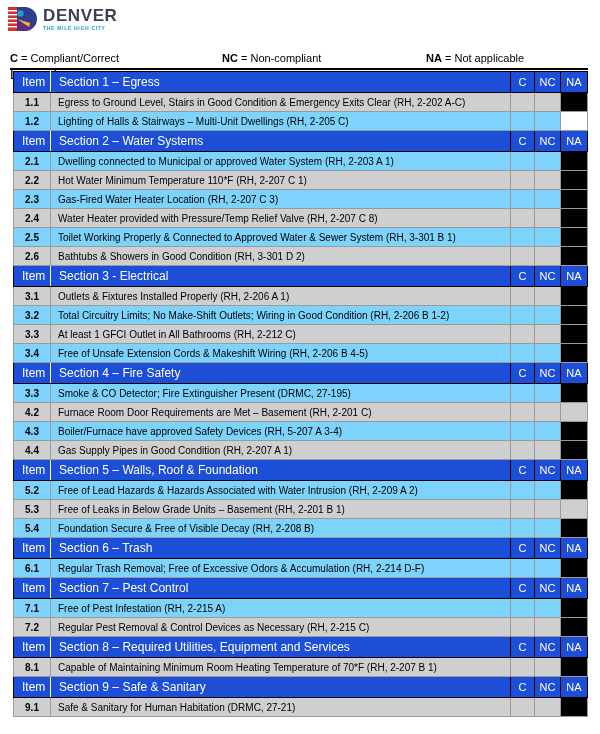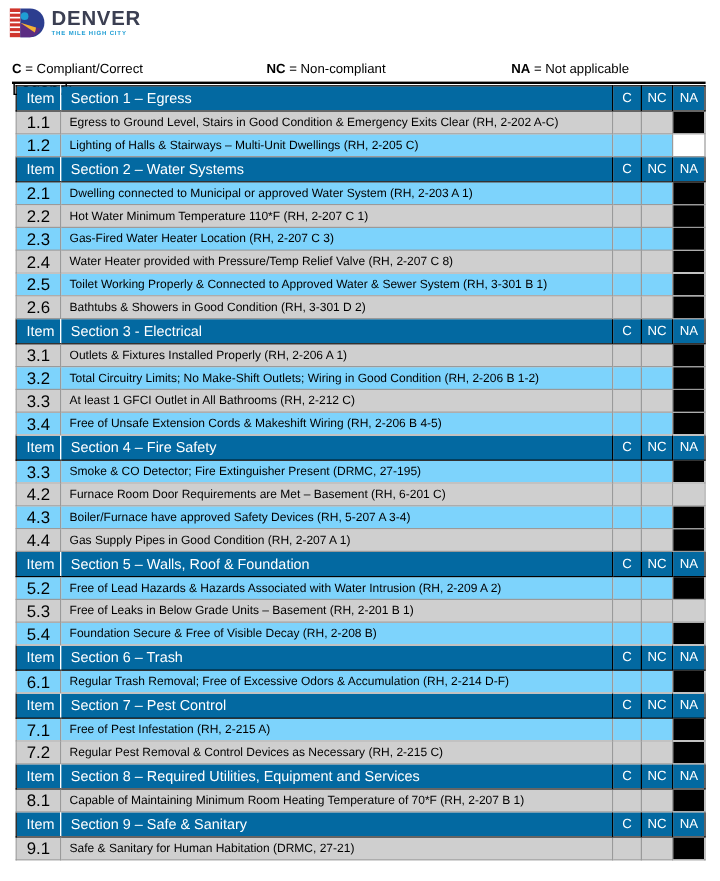--- a/index.html
+++ b/index.html
@@ -120,21 +120,21 @@
     padding: 0 5px;
     height: 19px;
     vertical-align: middle;
     box-sizing: border-box;
     overflow: hidden;
     white-space: nowrap;
   }
 
   
   tr.section-row td {
-    background: #0369a1;
+    background: #1d4ed8;
     color: #ffffff;
     border-color: #000000;
     height: 21px;
     font-size: 12px;
   }
   tr.section-row td.cell-item {
     font-weight: normal;
     text-align: left;
     padding-left: 8px;
     border-right: 1px solid #ffffff;
@@ -145,23 +145,23 @@
   }
   tr.section-row td.mark {
     text-align: center;
     font-weight: normal;
     font-size: 11px;
     padding: 0;
   }
 
   
   tr.data-row td.cell-item {
-    font-weight: normal;
+    font-weight: bold;
     text-align: center;
-    font-size: 14px;
+    font-size: 10px;
     padding: 0;
   }
   tr.data-row td.cell-desc {
     font-size: 10px;
     padding-left: 7px;
   }
   tr.data-row td.mark { padding: 0; }
 
   tr.data-row.shade td { background: #cfcfcf; }
   tr.data-row.plain td { background: #7dd3fc; }
@@ -337,21 +337,21 @@
         </tr>
         <tr class="data-row plain">
           <td class="cell-item">3.3</td>
           <td class="cell-desc">Smoke &amp; CO Detector; Fire Extinguisher Present (DRMC, 27-195)</td>
           <td class="mark"></td>
           <td class="mark"></td>
           <td class="mark fill-black"></td>
         </tr>
         <tr class="data-row shade">
           <td class="cell-item">4.2</td>
-          <td class="cell-desc">Furnace Room Door Requirements are Met – Basement (RH, 6-201 C)</td>
+          <td class="cell-desc">Furnace Room Door Requirements are Met – Basement (RH, 2-201 C)</td>
           <td class="mark"></td>
           <td class="mark"></td>
           <td class="mark fill-gray"></td>
         </tr>
         <tr class="data-row plain">
           <td class="cell-item">4.3</td>
           <td class="cell-desc">Boiler/Furnace have approved Safety Devices (RH, 5-207 A 3-4)</td>
           <td class="mark"></td>
           <td class="mark"></td>
           <td class="mark fill-black"></td>

